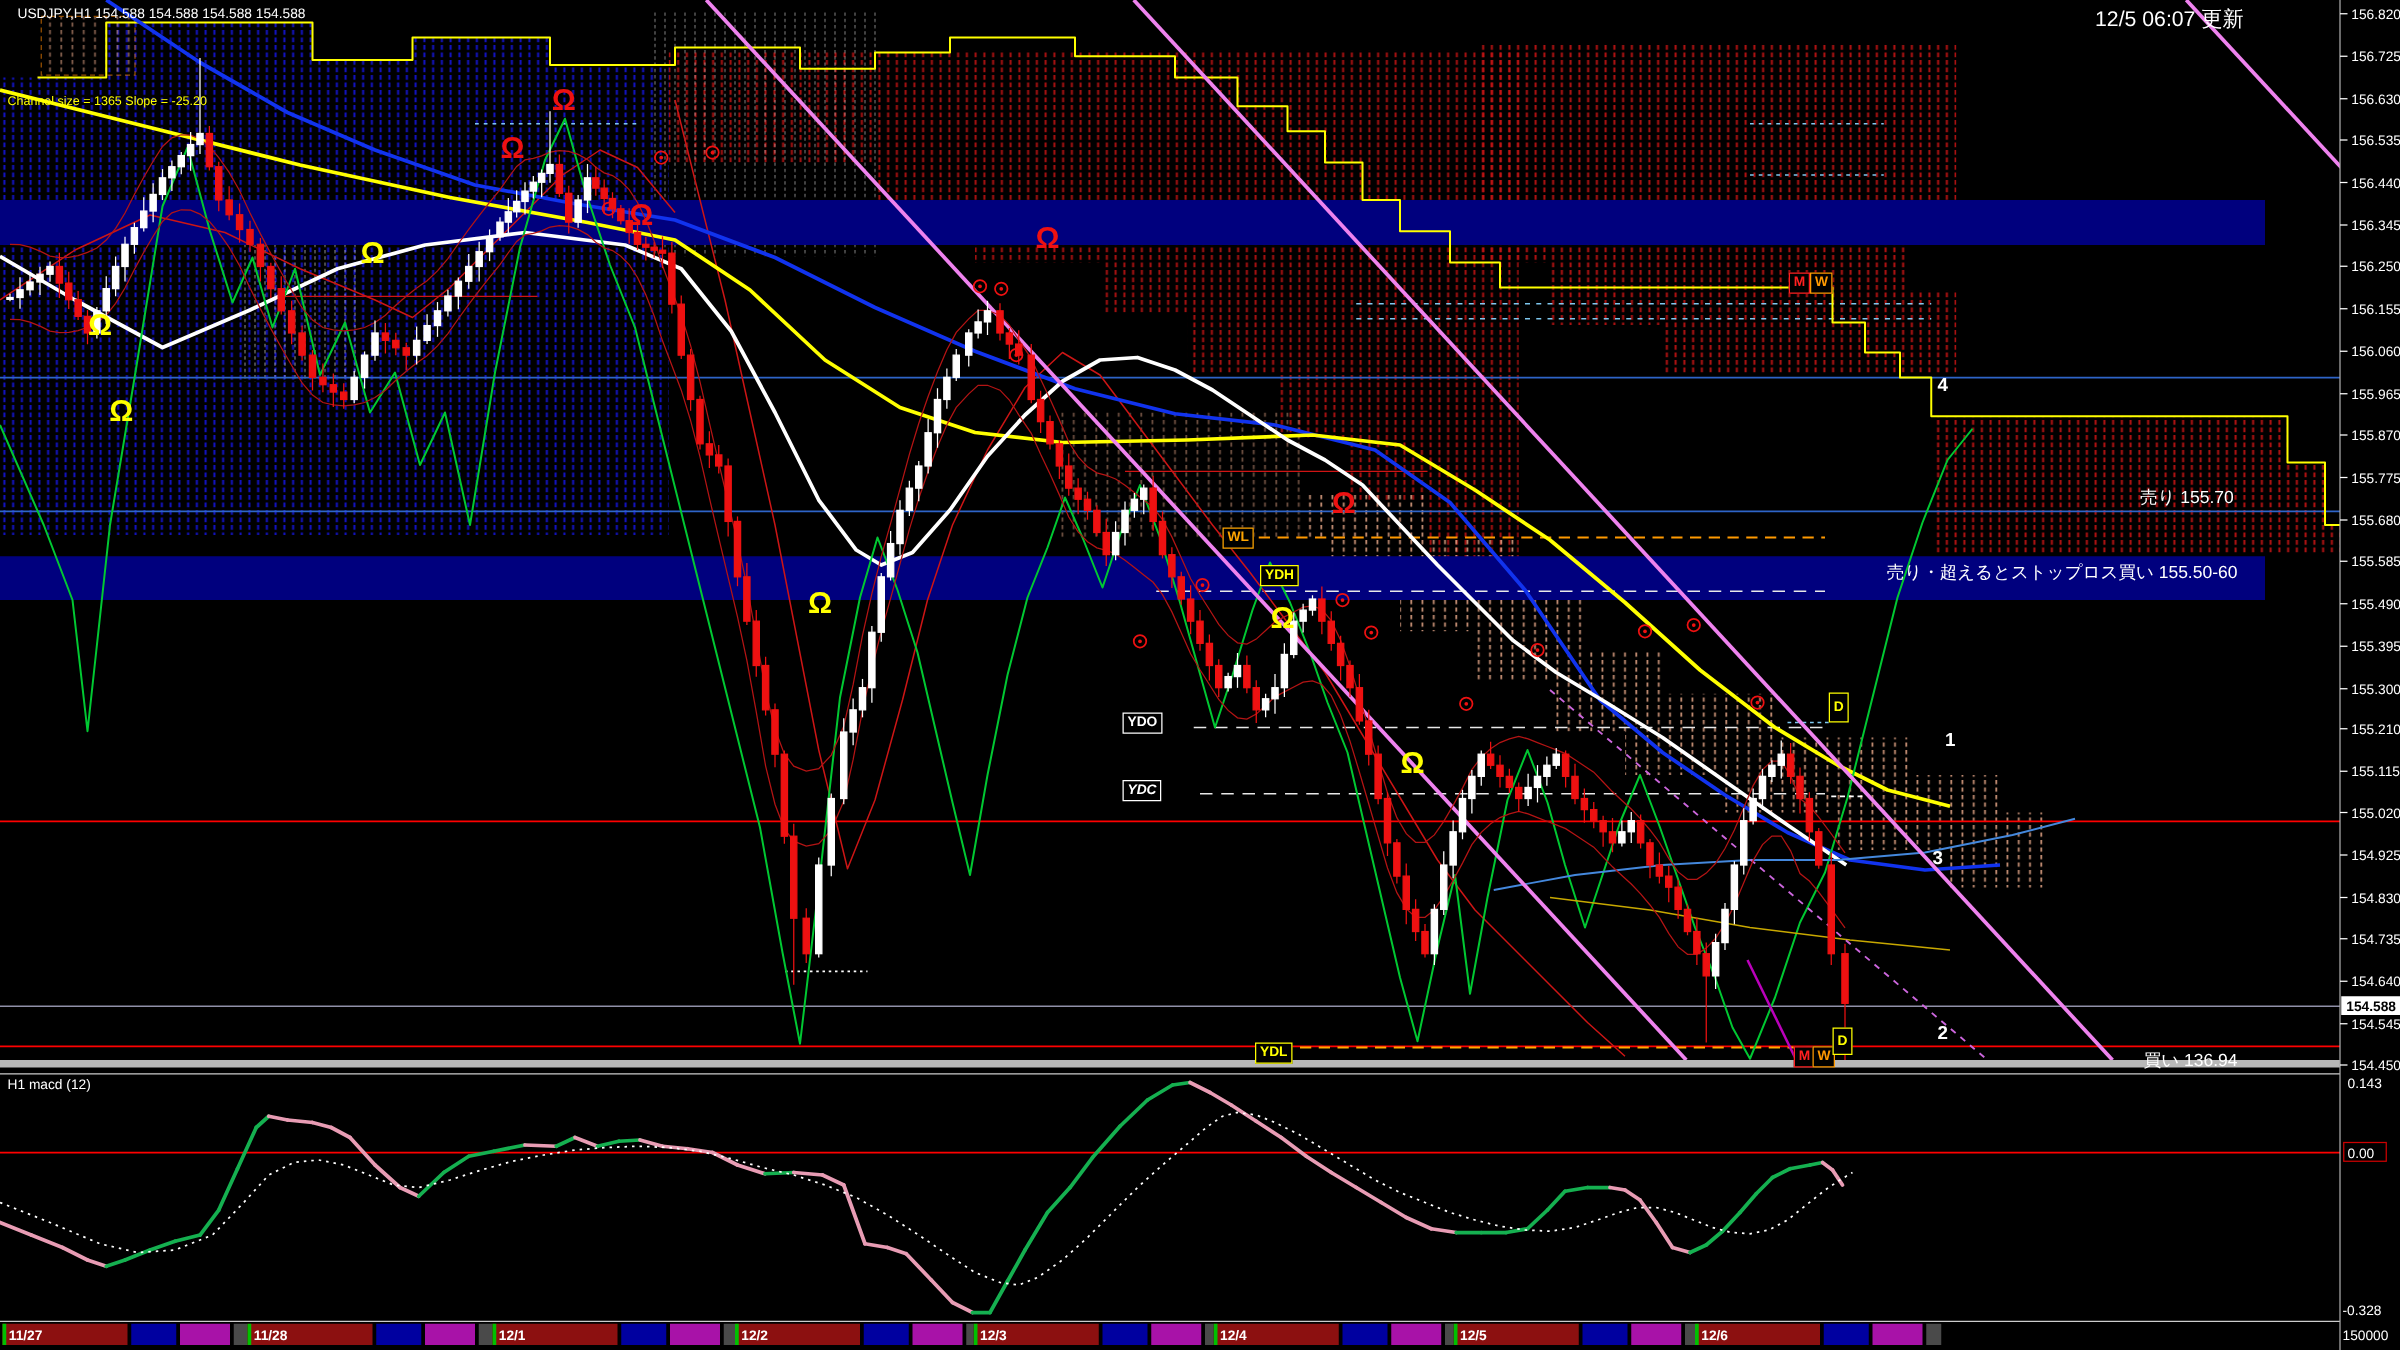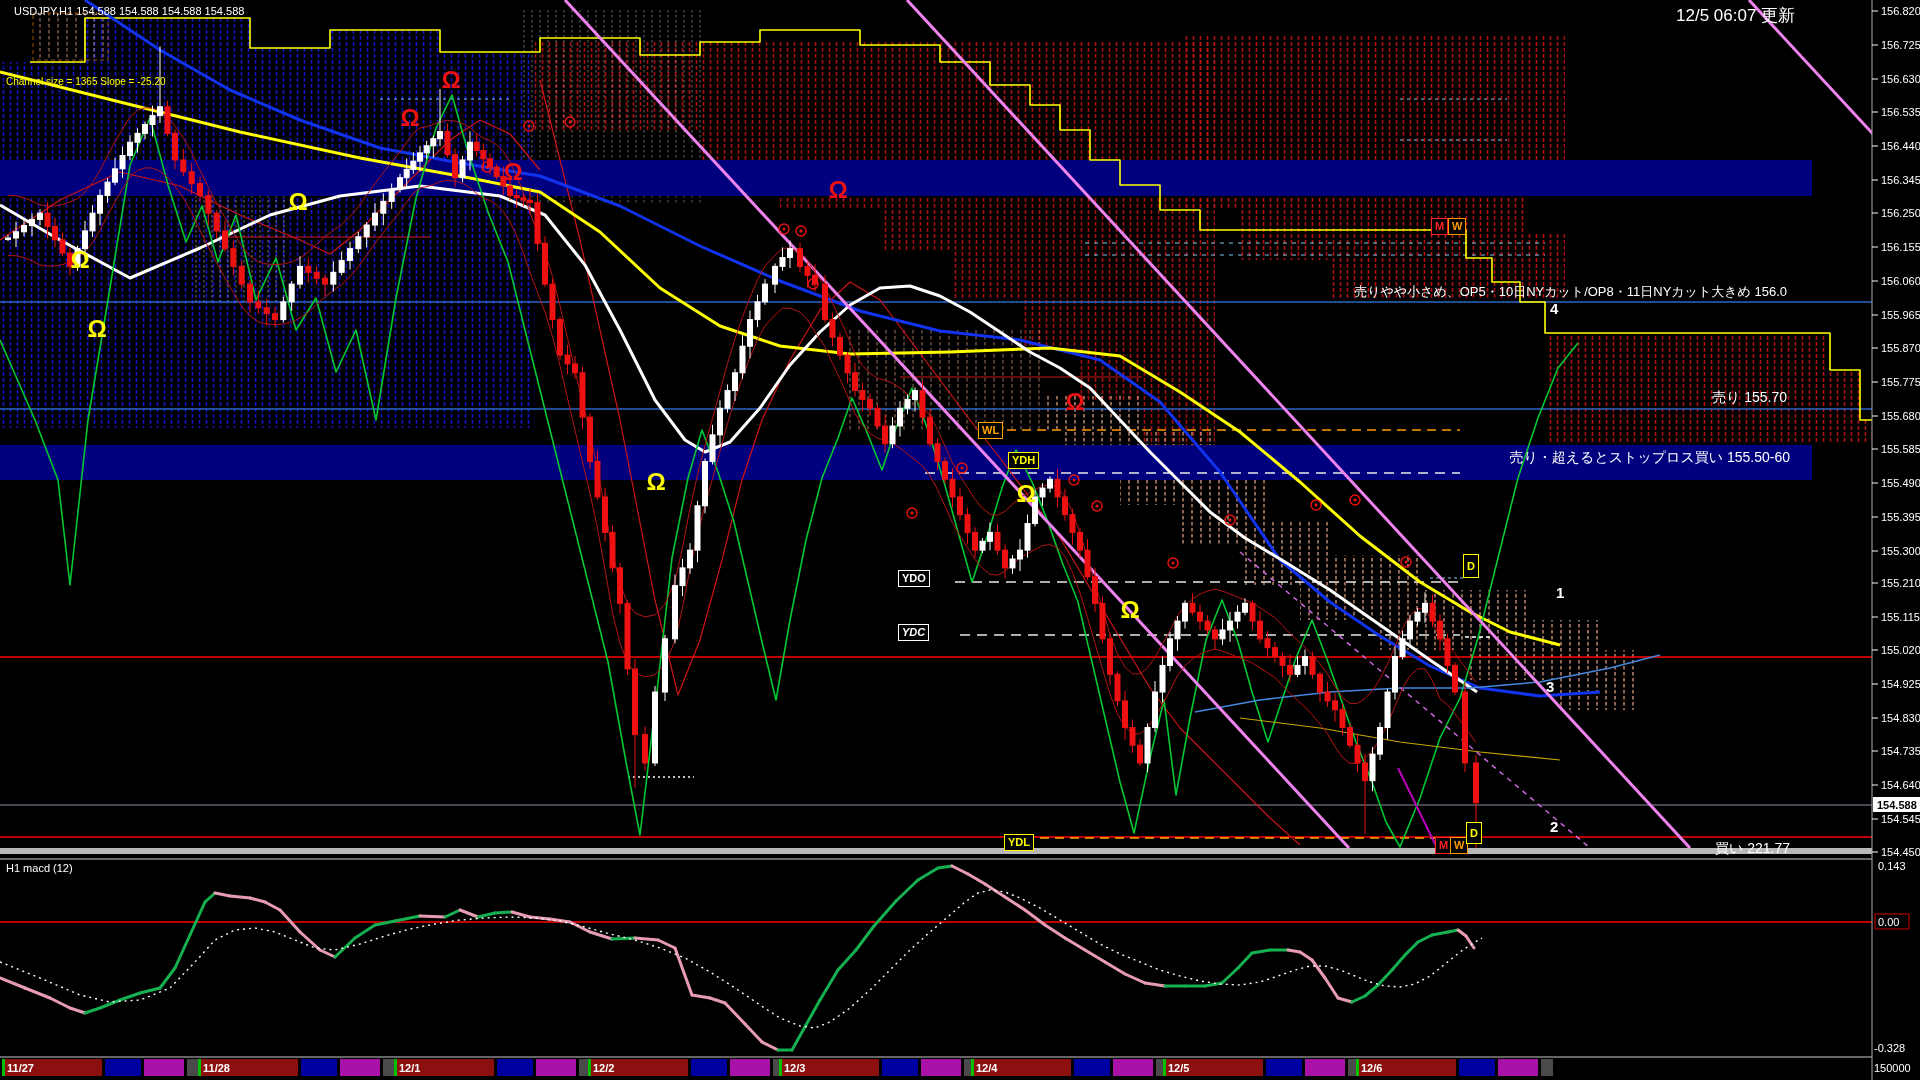--- a/index.html
+++ b/index.html
@@ -728,24 +728,23 @@
           <rect x="1356" y="1059" width="3" height="17" fill="#00c000"></rect>
           <text x="1361" y="1072" fill="#ffffff" font-size="11" font-weight="bold">12/6</text>
         </g>
       </g>
   </svg>
 
   <div class="ov" id="win-title" style="left:14px;top:5px;">USDJPY,H1  154.588 154.588 154.588 154.588</div>
   <div class="ov" id="update-time" style="left:1640px;top:4px;width:228px;">12/5 06:07 更新</div>
   <div class="ov" id="channel-info" style="left:6px;top:76px;">Channel size = 1365 Slope = -25.20</div>
 
-  <div class="ov ann13 r" style="left:1100px;top:283px;width:687px;">売りやや小さめ、OP5・10日NYカット/OP8・11日NYカット大きめ 156.0</div>
   <div class="ov ann r" style="left:1500px;top:389px;width:287px;">売り 155.70</div>
   <div class="ov ann r" style="left:1300px;top:449px;width:490px;">売り・超えるとストップロス買い 155.50-60</div>
-  <div class="ov ann r" style="left:1500px;top:840px;width:290px;">買い 221.77</div>
+  <div class="ov ann r" style="left:1500px;top:840px;width:290px;">買い 136.94</div>
 
   <div class="ov wave" style="left:1550px;top:300px;">4</div>
   <div class="ov wave" style="left:1556px;top:584px;">1</div>
   <div class="ov wave" style="left:1546px;top:678px;">3</div>
   <div class="ov wave" style="left:1550px;top:818px;">2</div>
 
   <div class="lbox" style="left:978px;top:422px;color:#ffa500;border-color:#ffa500;">WL</div>
   <div class="lbox" style="left:1008px;top:452px;color:#ffff00;border-color:#ffff00;">YDH</div>
   <div class="lbox" style="left:898px;top:570px;color:#ffffff;border-color:#ffffff;">YDO</div>
   <div class="lbox" style="left:898px;top:624px;color:#ffffff;border-color:#ffffff;font-style:italic;">YDC</div>

